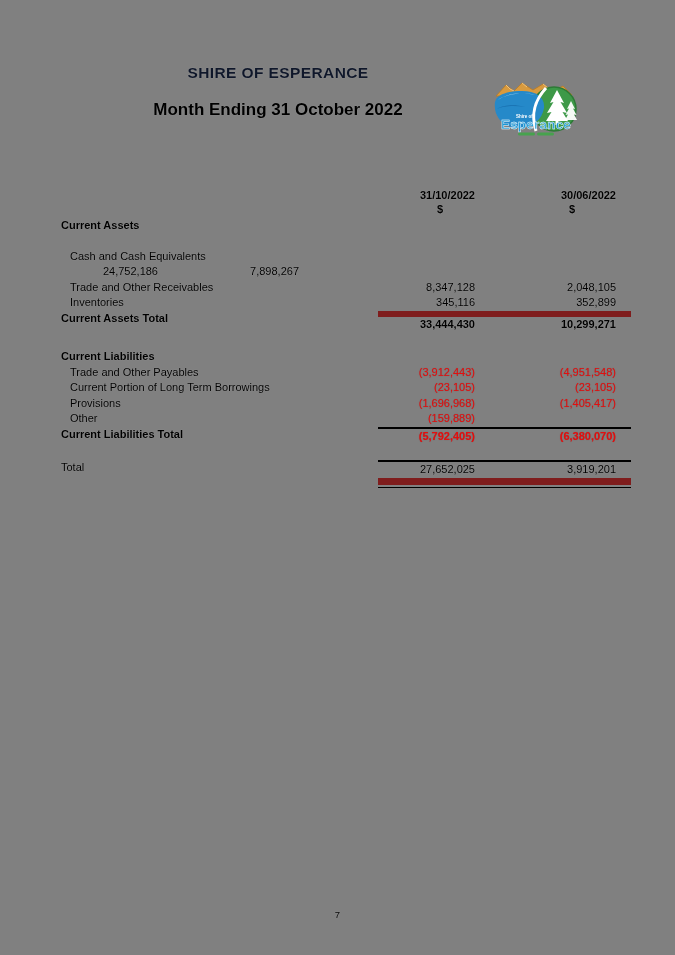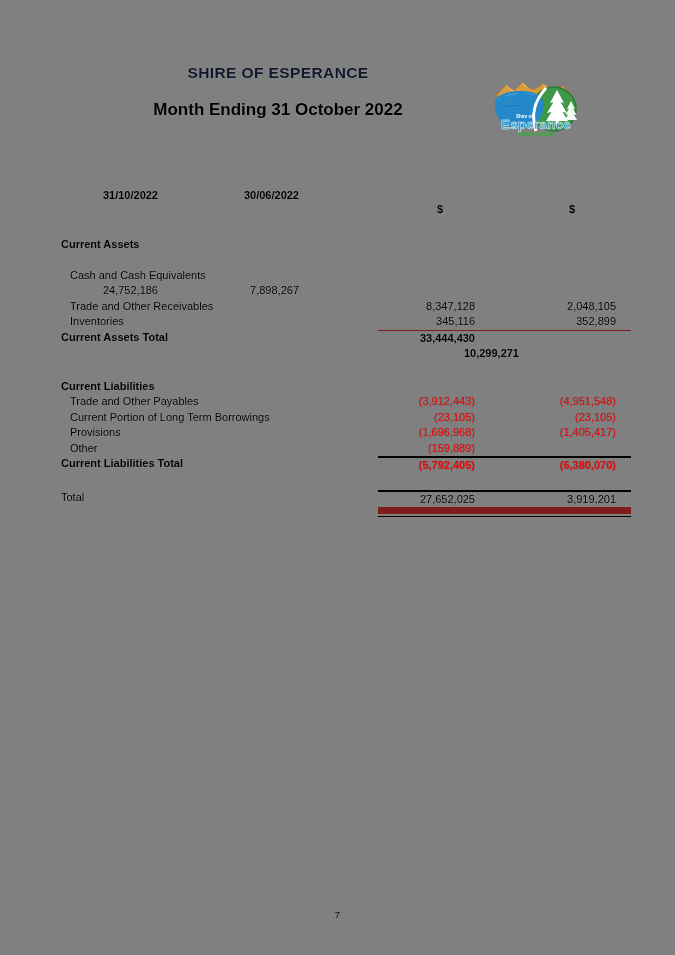--- a/index.html
+++ b/index.html
@@ -23,33 +23,33 @@
   .logo { position:absolute; left:491px; top:79px; width:88px; height:63px; }
 
   
   .fin-table { position:absolute; left:61px; top:186px; width:570px; font-size:11px; }
   .row { display:flex; line-height:15.5px; }
   .lbl { flex:1; padding-left:9px; white-space:nowrap; }
   .num-area { width:253px; display:flex; flex:none; }
   .c1 { width:97px; text-align:right; white-space:nowrap; }
   .c2 { width:156px; text-align:right; padding-right:15px; white-space:nowrap; }
 
-  .head-row { line-height:14px; font-weight:bold; margin-top:2px;flex-direction:column; }
+  .head-row { line-height:14px; font-weight:bold; margin-top:2px; }
   .dollar-row { line-height:14px; font-weight:bold; }
   .dollar-row .c1 { padding-right:32px; }
   .dollar-row .c2 { padding-right:56px; }
 
   .sec-heading { font-weight:bold; line-height:15.5px; }
-  .sh-assets { margin-top:21px; }
+  .sh-assets { margin-top:2px; }
   .first-detail { margin-top:15px;flex-direction:column; }
   .sh-liab { margin-top:17px; }
 
   .total-row { font-weight:bold; }
   .total-row .lbl { padding-left:0; }
-  .assets-total .num-area { border-top:1px solid #7f1d1d;flex-direction:column; }
+  .assets-total .num-area { border-top:6px solid #7f1d1d; }
   .liab-total .num-area   { border-top:2.5px solid #000; }
 
   .neg { color:#e60d0d; text-shadow:0 0 1px rgba(90,0,0,0.35); }
   .total-row .neg { color:#e60d0d; }
 
   .grand-block { margin-top:16px; }
   .grand-row { font-weight:normal; }
   .grand-row .lbl { padding-left:0; }
   .grand-row .num-area { border-top:2px solid #000; border-bottom:7px solid #7f1d1d; }
   .dbl-line { margin-left:317px; width:253px; height:1px; background:#000; margin-top:2px; }

